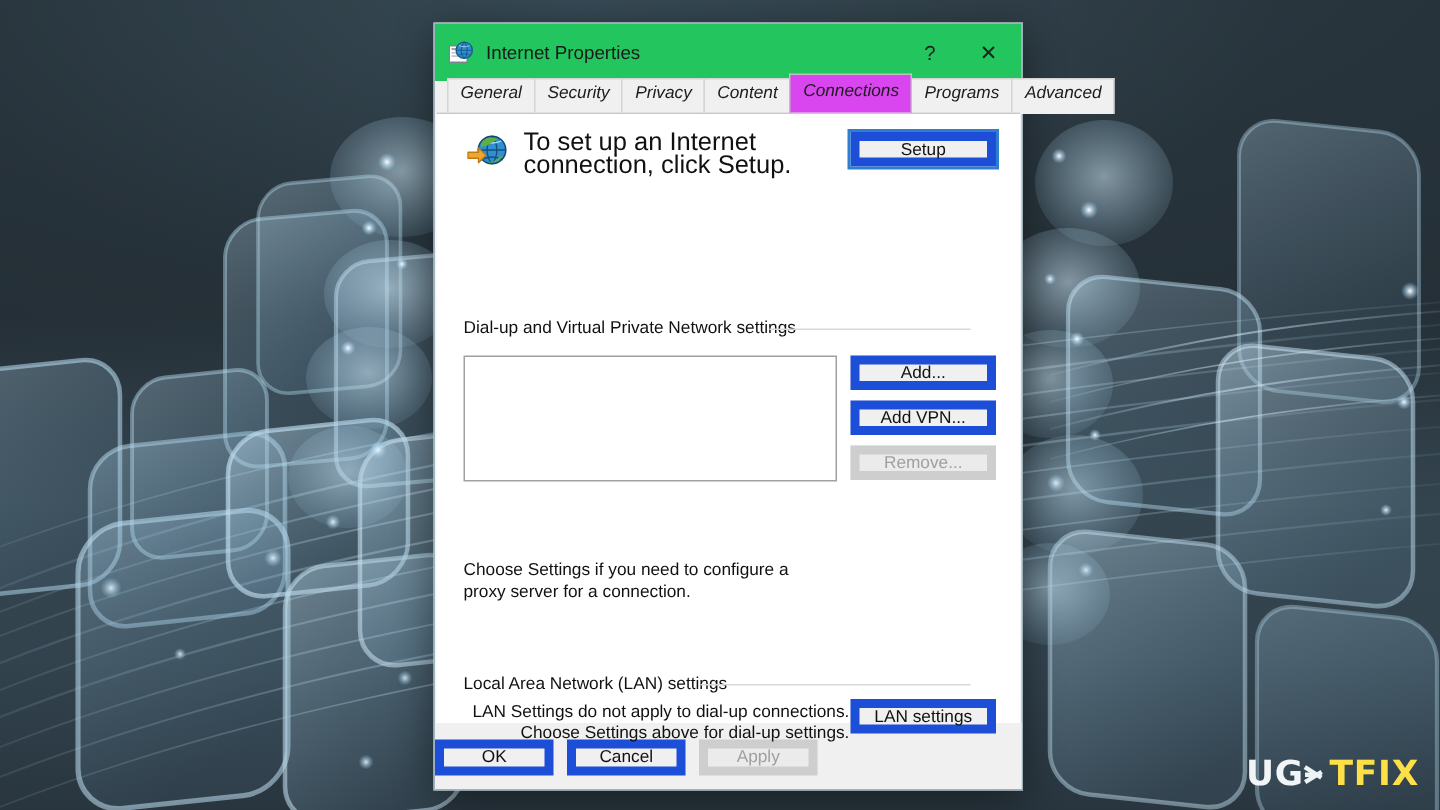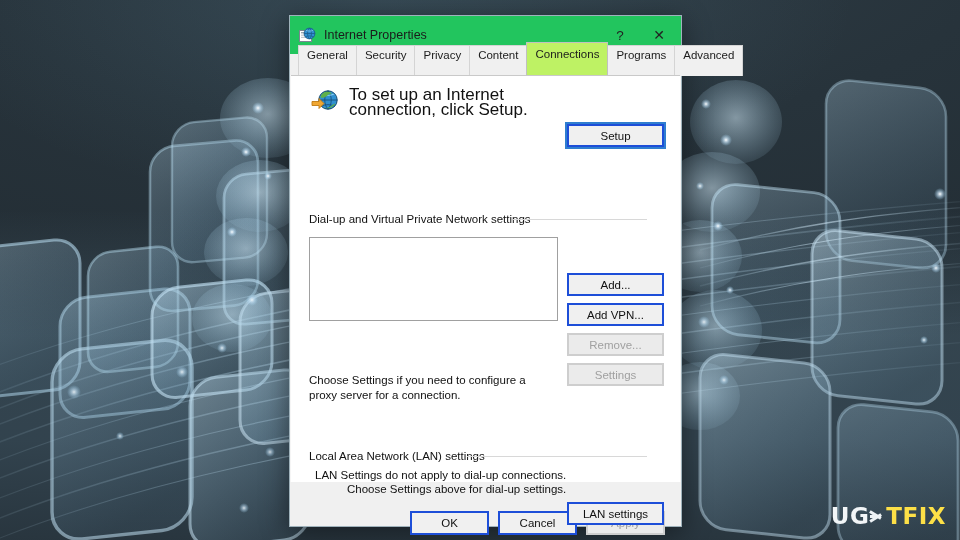--- a/index.html
+++ b/index.html
@@ -68,43 +68,43 @@
     font-size:14px;color:#222;cursor:default;
   }
   .tb-btn.help{font-size:13.5px;width:34px;}
 
   .tabstrip{
     display:flex;align-items:flex-end;height:21px;
     padding:0 0 0 8px;background:#f0f0f0;flex:0 0 auto;
     position:relative;
   }
   .tab{
-    font-size:11.5px;color:#1c1c1c;padding:3px 8px 14px 8px;
+    font-size:11.5px;color:#1c1c1c;padding:3px 8px 7px 8px;
     border:1px solid #d4d4d4;border-bottom:none;background:#f0f0f0;
     margin-right:-1px;line-height:13px;white-space:nowrap;cursor:default;
-    position:relative;top:1px;
+    position:relative;top:1px;font-style:italic;
   }
   .tab.active{
-    background:#bef264;border-color:#c0c0c0;
+    background:#d946ef;border-color:#c0c0c0;
     padding-top:5px;top:0;z-index:3;font-size:11.5px;margin-top:28px;
   }
   .page{
     flex:1 1 auto;background:#ffffff;border-top:1px solid #c9c9c9;
     margin:0 1px;position:relative;
   }
 
   .row-setup{position:absolute;left:20px;top:12px;right:16px;display:flex;align-items:flex-start;}
   .globe-icon{width:28px;height:25px;position:relative;flex:0 0 auto;margin-top:1px;}
   .setup-text{
     font-size:17px;color:#111;line-height:14.5px;margin-left:10px;width:205px;
   }
   .btn{
-    font-size:11.5px;color:#111;background:#f0f0f0;border:2px solid #1d4ed8;
+    font-size:11.5px;color:#111;background:#f0f0f0;border:6px solid #1d4ed8;
     height:23px;min-width:97px;display:flex;align-items:center;justify-content:center;
-    cursor:default;font-family:"Liberation Sans", sans-serif;box-sizing:border-box;margin-top:36px;
+    cursor:default;font-family:"Liberation Sans", sans-serif;box-sizing:border-box;
   }
   .btn.disabled{color:#a0a0a0;background:#ebebeb;border-color:#cecece;}
   .btn.focus{outline:2px solid #2f7ed0;outline-offset:0px;}
 
   .btn-setup{position:absolute;right:16px;top:12px;width:97px;}
 
   .grouplabel{
     position:absolute;font-size:11.5px;color:#111;background:#fff;
     padding-right:6px;white-space:nowrap;
   }
@@ -117,21 +117,21 @@
   .side-btn{position:absolute;right:16px;width:97px;}
 
   .hint{
     position:absolute;left:18px;font-size:11.5px;color:#111;line-height:14.5px;width:240px;margin-top:43px;
   }
 
   .lan-hint{position:absolute;left:24px;font-size:11.5px;color:#111;line-height:14.5px;}
 
   .footer{
     flex:0 0 auto;height:43px;background:#f0f0f0;
-    display:flex;align-items:center;justify-content:flex-end;
+    display:flex;align-items:center;
     padding-right:16px;gap:9px;border-top:1px solid #f0f0f0;
   }
   .footer .btn{min-width:79px;height:24px;}
 </style>
 </head>
 <body>
 
 <div id="stage">
 
   <div id="bg">
@@ -345,21 +345,20 @@
       <div class="btn btn-setup focus">Setup</div>
 
       <div class="grouplabel" style="left:18px;top:137px;">Dial-up and Virtual Private Network settings</div>
       <div class="groupline" style="left:222px;top:143px;width:134px;"></div>
 
       <div class="listbox"></div>
 
       <div class="btn side-btn" style="top:161px;">Add...</div>
       <div class="btn side-btn disabled" style="top:221px;">Remove...</div>
       <div class="btn side-btn" style="top:191px;">Add VPN...</div>
-      <div class="btn side-btn disabled" style="top:251px;">Settings</div>
 
       <div class="hint" style="top:254px;">Choose Settings if you need to configure a proxy server for a connection.</div>
 
       <div class="grouplabel" style="left:18px;top:374px;">Local Area Network (LAN) settings</div>
       <div class="groupline" style="left:176px;top:380px;width:180px;"></div>
 
       <div class="lan-hint" style="top:392px;">LAN Settings do not apply to dial-up connections.</div>
       <div class="lan-hint" style="top:406px;margin-left:32px;">Choose Settings above for dial-up settings.</div>
       <div class="btn side-btn" style="top:390px;">LAN settings</div>
     </div>

